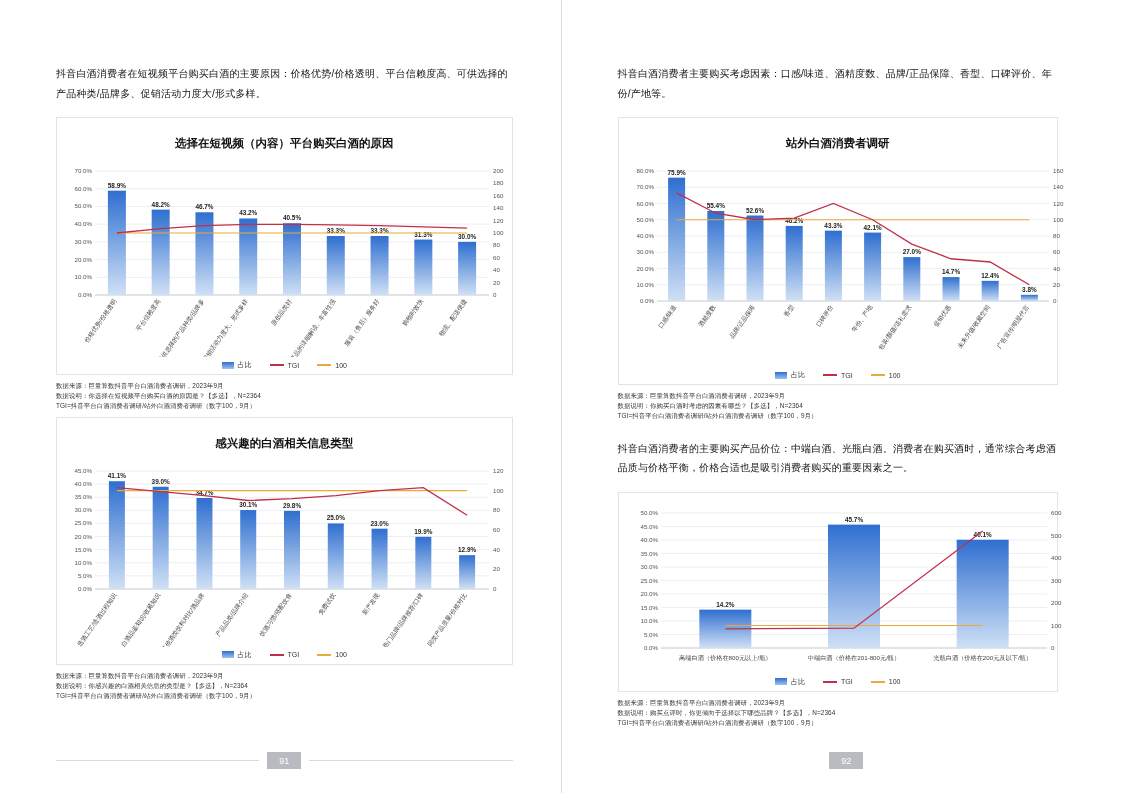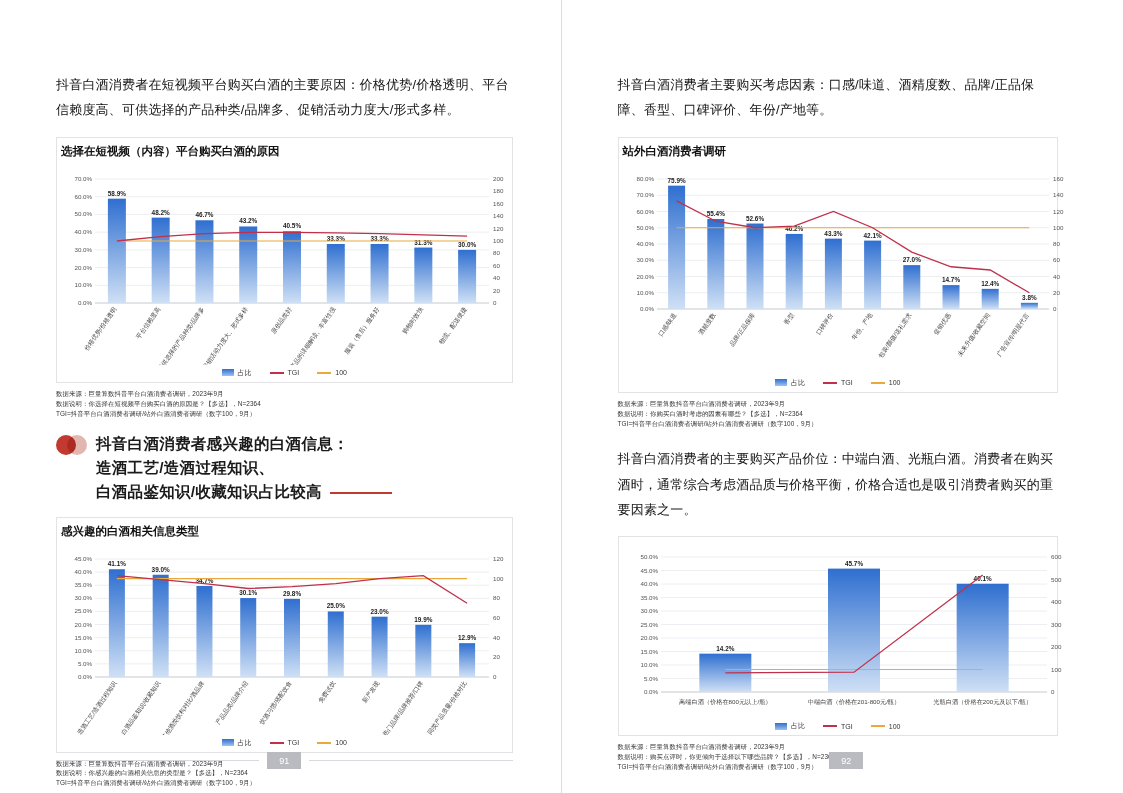--- a/index.html
+++ b/index.html
@@ -11,26 +11,26 @@
     color:#1b1b1b;
     overflow:hidden;
   }
   .spread { display:flex; width:1123px; height:793px; }
   .page { position:relative; width:561.5px; height:793px; background:#ffffff; }
   .page.left { border-right:1px solid #dcdde0; }
   .page-inner { position:absolute; left:0; top:0; right:0; bottom:0; padding:56px 48px 0 56px; }
   .page.right .page-inner { padding:56px 65px 0 56px; }
 
   p.lead {
-    font-size:13px; line-height:1.95; margin:16px 0 14px 0;
+    font-size:10px; line-height:1.95; margin:8px 0 14px 0;
     letter-spacing:0.2px; color:#141414;
   }
   .chart-block { margin-bottom:6px; }
   .chart-title {
-    font-size:11.5px; font-weight:bold; margin:0 0 6px 0;
+    text-align:center; font-size:11.5px; font-weight:bold; margin:12px 0 6px 0;
     color:#111;
   }
   .chart-card {
     border:1px solid #e3e3e6; background:#fff;
     padding:6px 4px 4px 4px;
   }
   .plot-wrap { position:relative; }
   svg { display:block; }
   .src {
     font-size:6.4px; line-height:1.55; color:#333; margin-top:6px;
@@ -159,31 +159,20 @@
               </span>
           </div>
         </div>
         <div class="src">
           <div>数据来源：巨量算数抖音平台白酒消费者调研，2023年9月</div>
           <div>数据说明：你选择在短视频平台购买白酒的原因是？【多选】，N=2364</div>
           <div>TGI=抖音平台白酒消费者调研/站外白酒消费者调研（数字100，9月）</div>
         </div>
       </div>
 
-      <div class="section-head">
-        <span class="dot-pair">
-          <i class="dot-a"></i>
-            <i class="dot-b"></i>
-        </span>
-        <div class="section-title">
-          <div>抖音白酒消费者感兴趣的白酒信息：</div>
-          <div>造酒工艺/造酒过程知识、</div>
-          <div><span>白酒品鉴知识/收藏知识占比较高</span><span class="rule"></span></div>
-        </div>
-      </div>
 
       <div class="chart-block">
         <div class="chart-card">
           <div class="chart-title">感兴趣的白酒相关信息类型</div>
           <div class="plot-wrap">
             <svg id="svg-chart-1" width="450" height="190" viewBox="0 0 450 190">
                 <defs>
                   <linearGradient id="grad-svg-chart-1" x1="0" y1="0" x2="0" y2="1">
                     <stop offset="0%" stop-color="#2f6fd0"></stop>
                     <stop offset="100%" stop-color="#cfe0f5"></stop>

